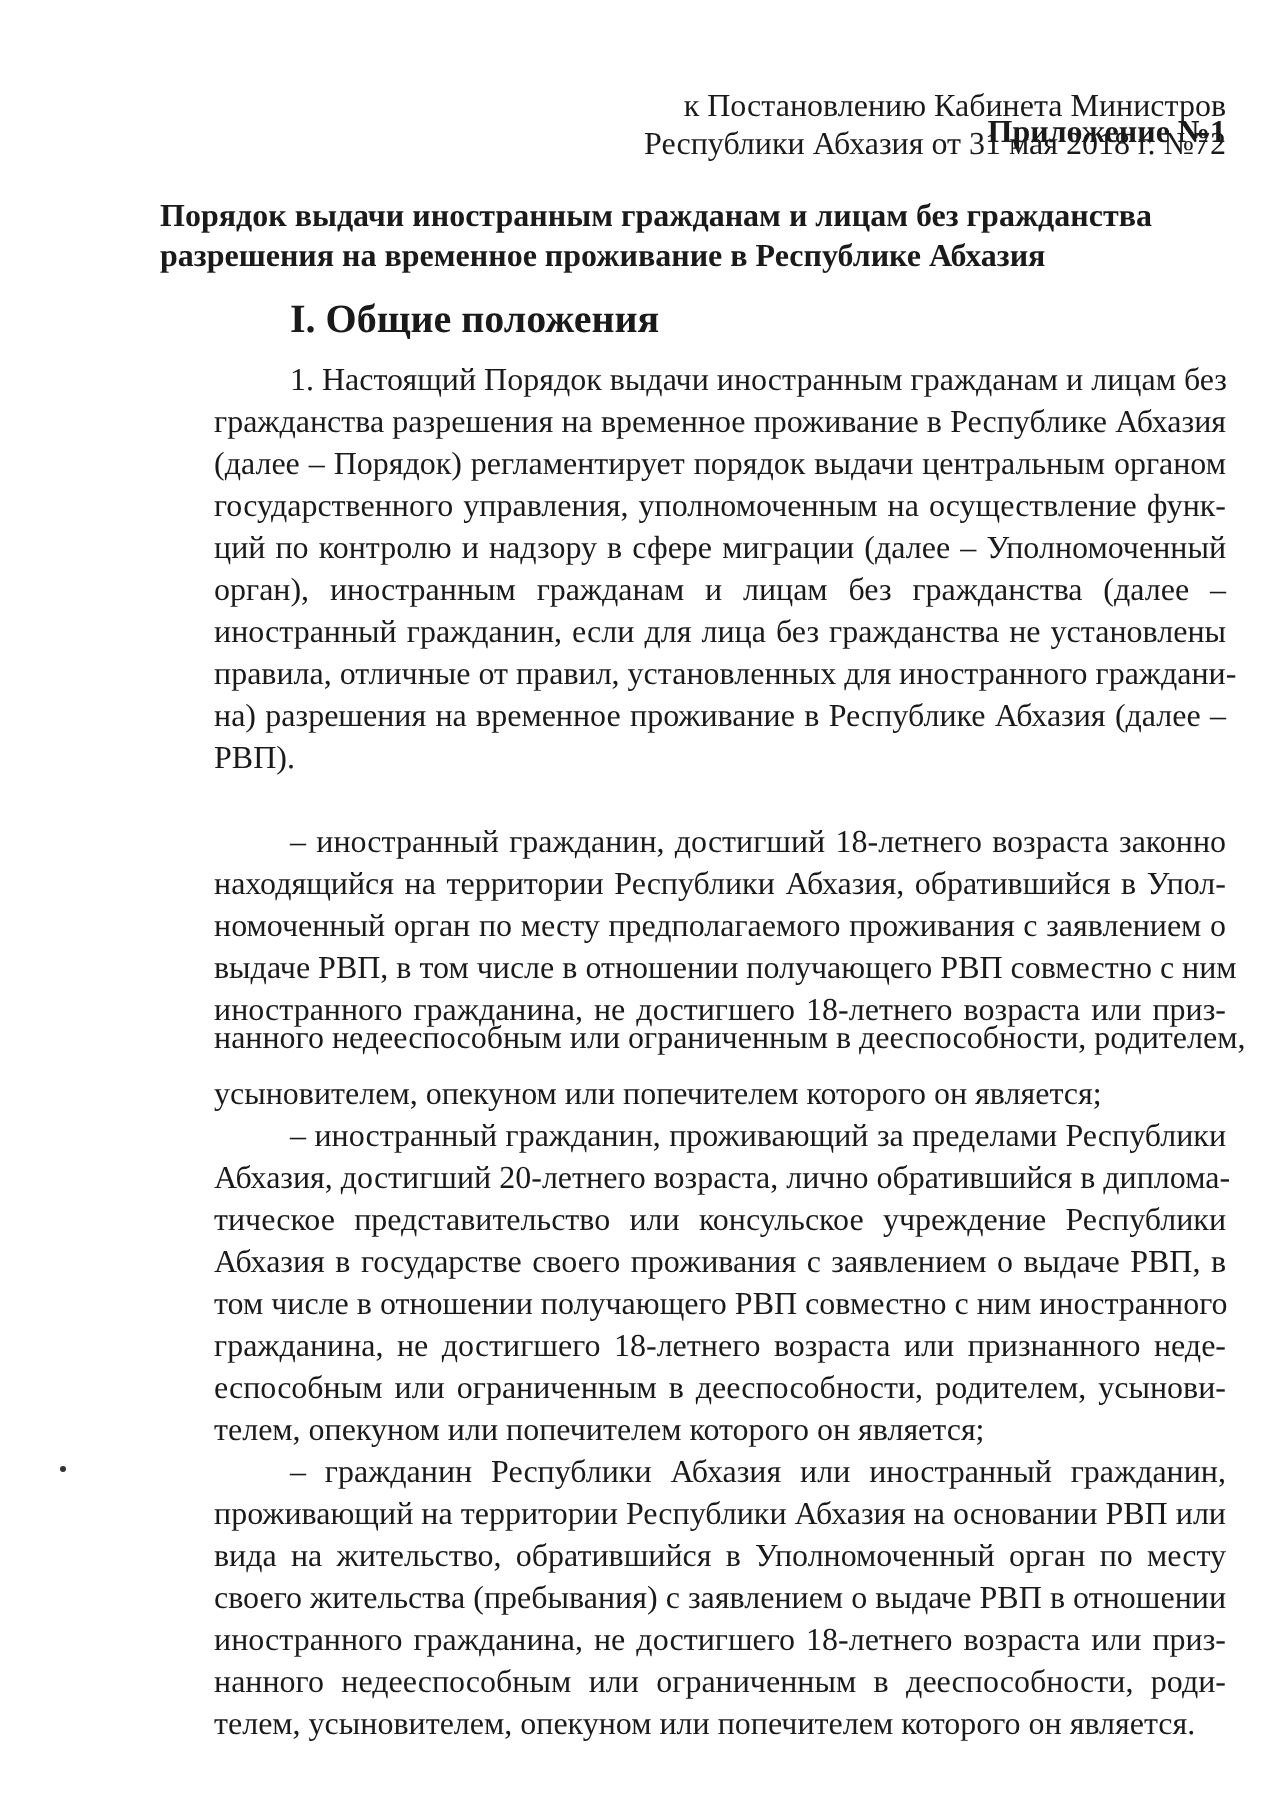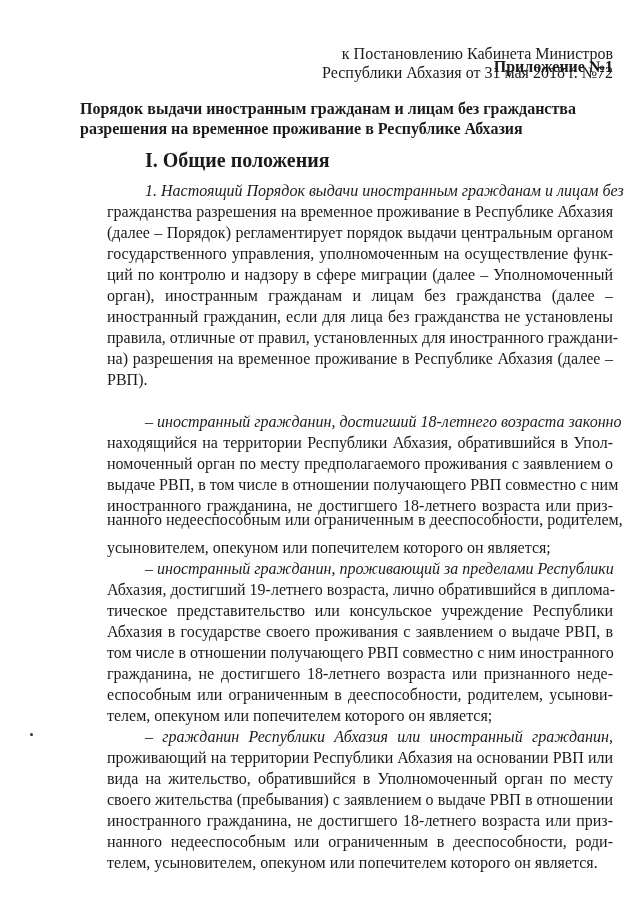--- a/index.html
+++ b/index.html
@@ -6,21 +6,21 @@
   body { width:640px; height:905px; background:#ffffff; position:relative; overflow:hidden;
          font-family:"Liberation Serif", "DejaVu Serif", serif; color:#1a1a1a; }
   .page { position:absolute; left:0; top:0; width:640px; height:905px; }
   .hdr { position:absolute; right:27px; text-align:right; font-size:16px; line-height:19px; white-space:nowrap; }
   .hdr.b { font-weight:bold;margin-top:32px; }
   .title { position:absolute; left:80px; width:520px; text-align:left; font-weight:bold; font-size:16px; line-height:20px; white-space:nowrap; }
   .sec { position:absolute; font-weight:bold; font-size:20px; line-height:20px; white-space:nowrap; }
   .ln { position:absolute; left:107px; width:506px; font-size:16px; line-height:21px; white-space:nowrap;
         text-align:justify; text-align-last:justify; }
   .ln.last { text-align-last:left; }
-  .ln.ind { left:145px; width:468px;font-style:italic; }
+  .ln.ind { left:145px; width:468px; }
   .dot { position:absolute; left:30px; top:733px; width:3px; height:3px; background:#333; border-radius:50%; }
 </style>
 </head>
 <body>
 
 <div class="page">
 
   <div class="hdr b" style="top:25px">Приложение №1</div>
   <div class="hdr" style="top:44px">к Постановлению Кабинета Министров</div>
   <div class="hdr" style="top:63px">Республики Абхазия от 31 мая 2018 г. №72</div>
@@ -43,21 +43,21 @@
 
   <div class="ln ind" style="top:411px">– иностранный гражданин, достигший 18-летнего возраста законно</div>
   <div class="ln" style="top:432px">находящийся на территории Республики Абхазия, обратившийся в Упол-</div>
   <div class="ln" style="top:453px">номоченный орган по месту предполагаемого проживания с заявлением о</div>
   <div class="ln" style="top:474px">выдаче РВП, в том числе в отношении получающего РВП совместно с ним</div>
   <div class="ln" style="top:495px">иностранного гражданина, не достигшего 18-летнего возраста или приз-</div>
   <div class="ln" style="top:509px">нанного недееспособным или ограниченным в дееспособности, родителем,</div>
   <div class="ln last" style="top:537px">усыновителем, опекуном или попечителем которого он является;</div>
 
   <div class="ln ind" style="top:558px">– иностранный гражданин, проживающий за пределами Республики</div>
-  <div class="ln" style="top:579px">Абхазия, достигший 19-летнего возраста, лично обратившийся в диплома-</div>
+  <div class="ln" style="top:579px">Абхазия, достигший 20-летнего возраста, лично обратившийся в диплома-</div>
   <div class="ln" style="top:600px">тическое представительство или консульское учреждение Республики</div>
   <div class="ln" style="top:621px">Абхазия в государстве своего проживания с заявлением о выдаче РВП, в</div>
   <div class="ln" style="top:642px">том числе в отношении получающего РВП совместно с ним иностранного</div>
   <div class="ln" style="top:663px">гражданина, не достигшего 18-летнего возраста или признанного неде-</div>
   <div class="ln" style="top:684px">еспособным или ограниченным в дееспособности, родителем, усынови-</div>
   <div class="ln last" style="top:705px">телем, опекуном или попечителем которого он является;</div>
 
   <div class="ln ind" style="top:726px">– гражданин Республики Абхазия или иностранный гражданин,</div>
   <div class="ln" style="top:747px">проживающий на территории Республики Абхазия на основании РВП или</div>
   <div class="ln" style="top:768px">вида на жительство, обратившийся в Уполномоченный орган по месту</div>

